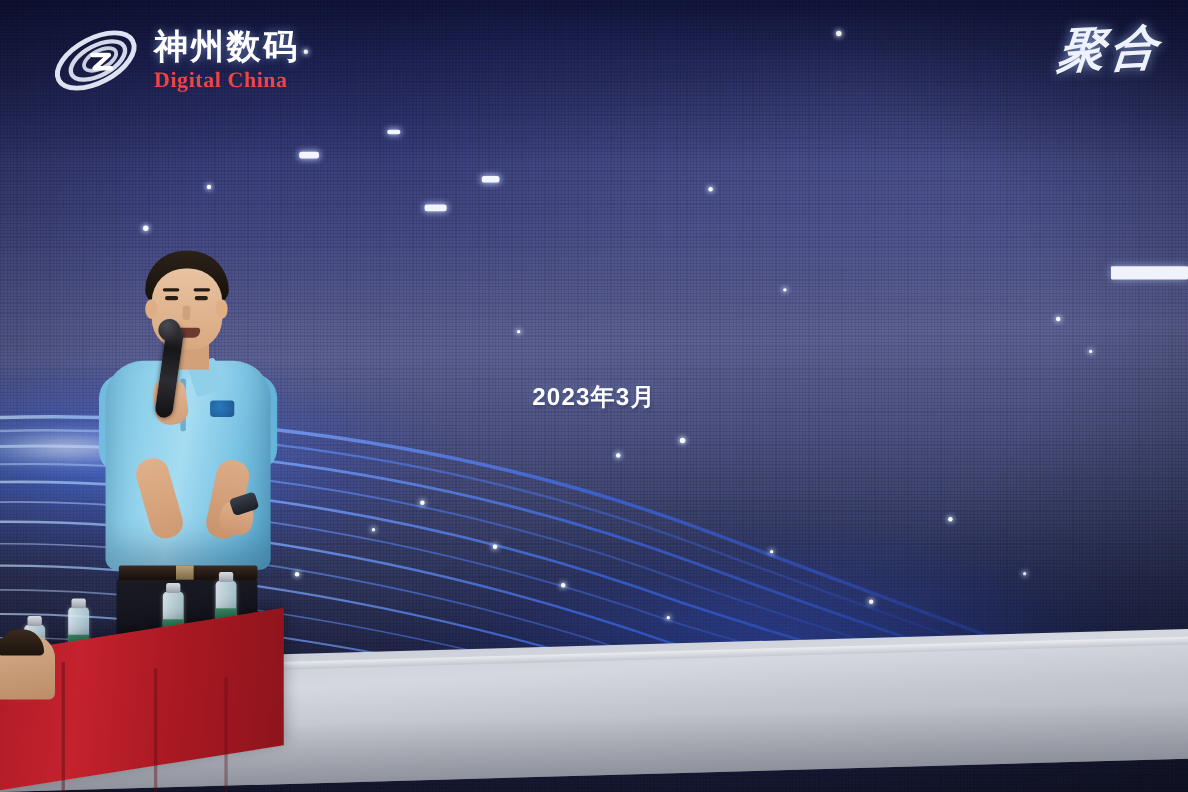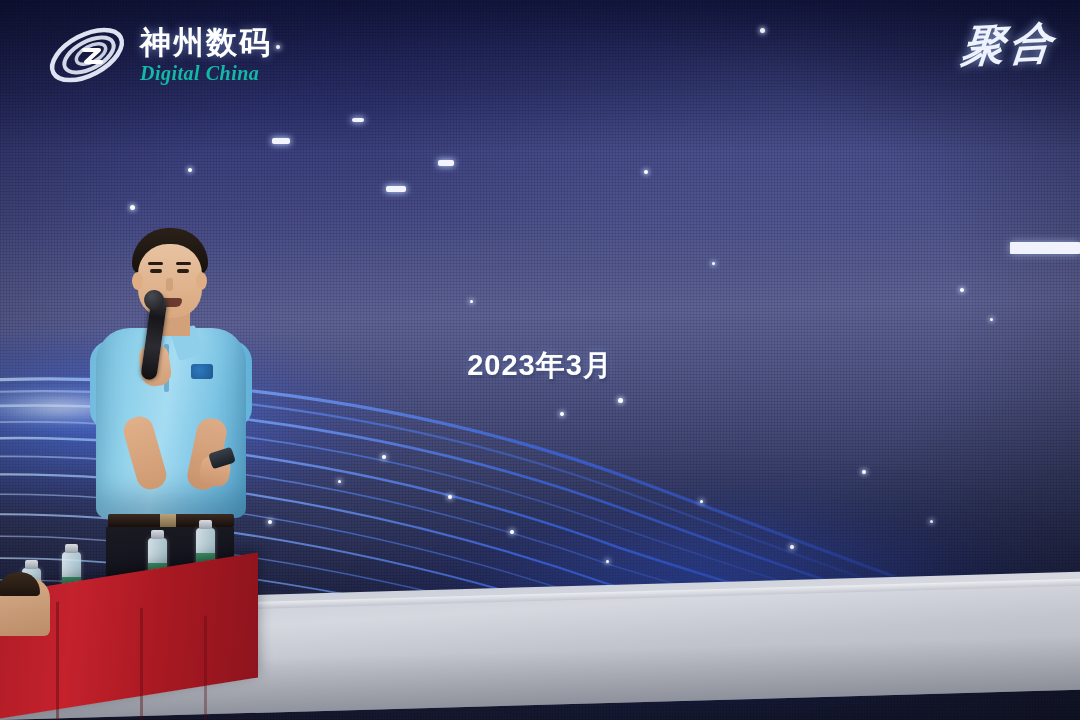--- a/index.html
+++ b/index.html
@@ -68,23 +68,22 @@
     position:absolute;left:44px;top:18px;
     display:flex;align-items:center;gap:10px;
   }
   .dc-mark{width:86px;height:74px;}
   .dc-text{display:flex;flex-direction:column;line-height:1;justify-content:space-between;}
   .dc-cn{
     font-size:31px;font-weight:bold;color:#ffffff;letter-spacing:2px;
     text-shadow:0 0 8px rgba(160,190,255,.55);
   }
   .dc-en{
-    font-size:20px;font-weight:bold;color:#14b8a6;letter-spacing:.5px;margin-top:5px;
+    font-size:20px;font-weight:bold;color:#ef4444;letter-spacing:.5px;margin-top:5px;
     font-family:"Liberation Serif",serif;
-    font-style:italic;
   }
 
   .logo-right{
     position:absolute;right:24px;top:16px;text-align:center;
   }
   .lr-cal{
     font-size:43px;font-weight:bold;color:#eef2ff;
     font-family:"Liberation Serif",serif;
     font-style:italic;letter-spacing:4px;
     text-shadow:0 0 10px rgba(170,200,255,.7), 1px 1px 2px rgba(0,0,0,.4);
@@ -97,21 +96,21 @@
   }
 
   
   .slide-title{
     position:absolute;left:0;right:0;top:180px;text-align:center;
     font-size:47px;font-weight:bold;color:#ffffff;letter-spacing:3px;
     text-shadow:0 0 14px rgba(150,185,255,.5), 2px 3px 5px rgba(10,12,40,.6);
   }
   .slide-date{
     position:absolute;left:0;right:0;top:346px;text-align:center;
-    font-size:29px;font-weight:bold;color:#ffffff;letter-spacing:1px;
+    font-size:22px;font-weight:bold;color:#ffffff;letter-spacing:1px;
     text-shadow:0 0 10px rgba(150,185,255,.45), 1px 2px 4px rgba(10,12,40,.55);
   }
   .slide-company{
     position:absolute;left:0;right:0;top:455px;text-align:center;
     font-size:33px;font-weight:bold;color:#ffffff;letter-spacing:2px;
     text-shadow:0 0 12px rgba(150,190,255,.5), 1px 2px 4px rgba(10,12,40,.55);
   }
   .screen-bar{
     position:absolute;right:0;top:242px;width:70px;height:12px;
     background:#f0f3fb;border-radius:1px;box-shadow:0 0 8px rgba(200,220,255,.6);

